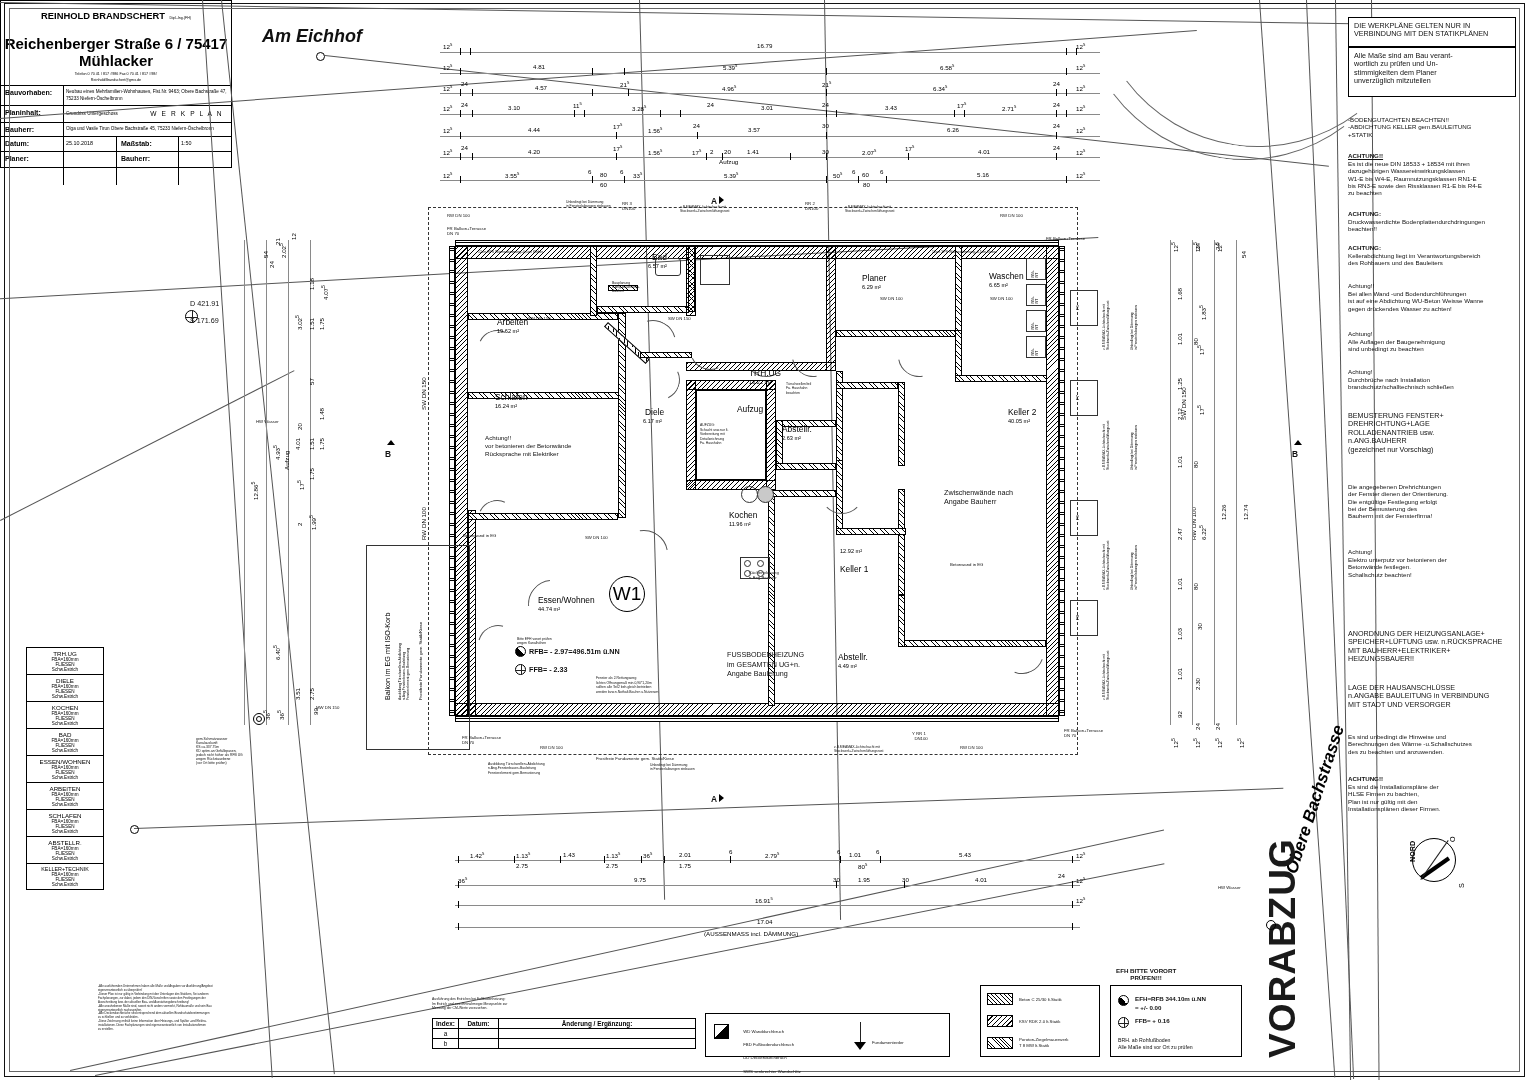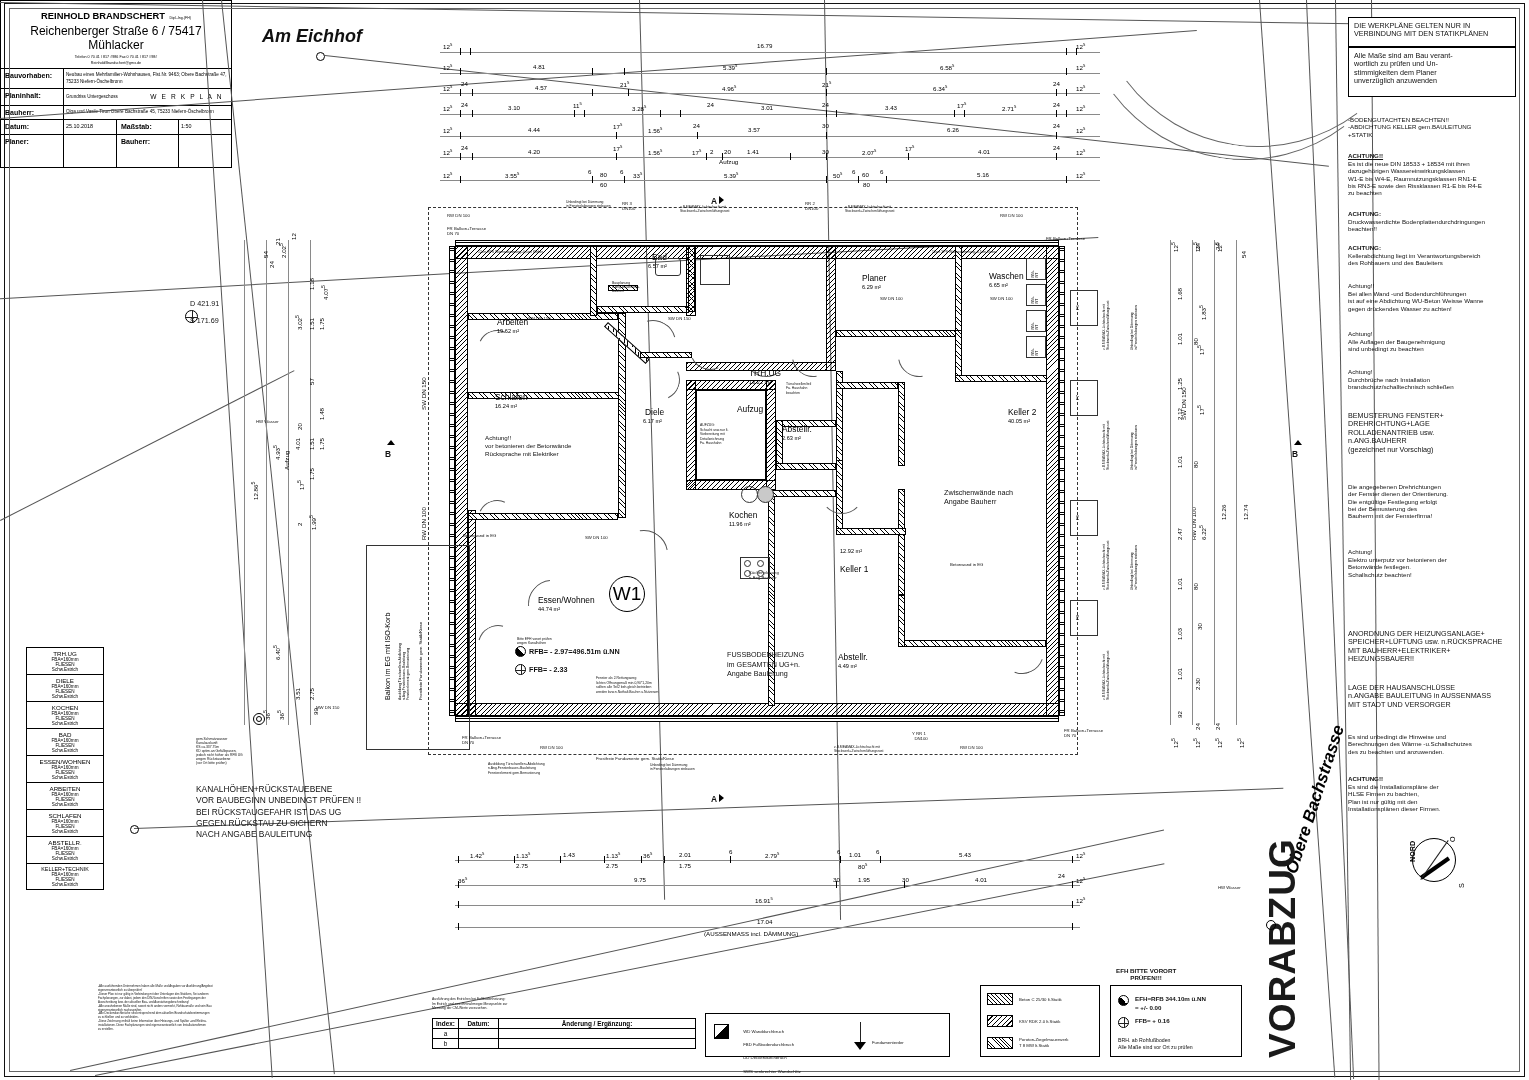--- a/index.html
+++ b/index.html
@@ -156,21 +156,21 @@
 
   <div>
     <div class="notebox abs" style="left:1348px; top:17px; width:168px; height:30px;">
       <div class="txt t8" style="left:5px; top:4px;">DIE WERKPLÄNE GELTEN NUR IN
 VERBINDUNG MIT DEN STATIKPLÄNEN</div>
     </div>
     <div class="notebox abs" style="left:1348px; top:47px; width:168px; height:50px;">
       <div class="txt t8" style="left:5px; top:4px;">Alle Maße sind am Bau verant-
 wortlich zu prüfen und Un-
 stimmigkeiten dem Planer
-unverzüglich anzuwenden</div>
+unverzüglich mitzuteilen</div>
     </div>
 
     <div class="txt t7" style="left:1348px; top:116px;">-BODENGUTACHTEN BEACHTEN!!
 -ABDICHTUNG KELLER gem.BAULEITUNG
 +STATIK</div>
 
     <div class="txt t7 b u" style="left:1348px; top:152px;">ACHTUNG!!</div>
     <div class="txt t7" style="left:1348px; top:160px;">Es ist die neue DIN 18533 + 18534 mit ihren
 dazugehörigen Wassereinwirkungsklassen
 W1-E bis W4-E, Raumnutzungsklassen RN1-E
@@ -214,21 +214,21 @@
     <div class="txt t7" style="left:1348px; top:556px;">Elektro unterputz vor betonieren der
 Betonwände festlegen.
 Schallschutz beachten!</div>
 
     <div class="txt t8" style="left:1348px; top:630px;">ANORDNUNG DER HEIZUNGSANLAGE+
 SPEICHER+LÜFTUNG usw. n.RÜCKSPRACHE
 MIT BAUHERR+ELEKTRIKER+
 HEIZUNGSBAUER!!</div>
 
     <div class="txt t8" style="left:1348px; top:684px;">LAGE DER HAUSANSCHLÜSSE
-n.ANGABE BAULEITUNG in AUSSENMASS
+n.ANGABE BAULEITUNG in VERBINDUNG
 MIT STADT UND VERSORGER</div>
 
     <div class="txt t7" style="left:1348px; top:733px;">Es sind unbedingt die Hinweise und
 Berechnungen des Wärme -u.Schallschutzes
 des zu beachten und anzuwenden.</div>
 
     <div class="txt t7 b" style="left:1348px; top:775px;">ACHTUNG!!</div>
     <div class="txt t7" style="left:1348px; top:783px;">Es sind die Installationspläne der
 HLSE Firmen zu bachten,
 Plan ist nur gültig mit den
@@ -299,25 +299,20 @@
     </div>
   </div>
 
   <div class="txt t4" style="left:196px; top:737px;">gem.Schmutzwasser
 Kanalauskunft
 KS ca.337.75m
 KD optim.an Gefällepasen,
 jedoch nicht höher als RFB UG
 wegen Rückstauebene
 (vor Ort bitte prüfen)</div>
-  <div class="txt t9" style="left:196px; top:784px; line-height:1.35;">KANALHÖHEN+RÜCKSTAUEBENE
-VOR BAUBEGINN UNBEDINGT PRÜFEN !!
-BEI RÜCKSTAUGEFAHR IST DAS UG
-GEGEN RÜCKSTAU ZU SICHERN
-NACH ANGABE BAULEITUNG</div>
   <div class="txt" style="left:98px; top:985px; font-size:2.9px; line-height:1.35;">-Alle ausführenden Unternehmen haben alle Maße und Angaben vor Ausführung/Angebot
 eigenverantwortlich zu überprüfen!
 -Dieser Plan ist nur gültig in Verbindung mit den Unterlagen des Statikers, Sei anderen
 Fachplanungen, zur dabei, jedem den DIN-Vorschriften sowie den Festlegungen der
 Ausschreibung bzw. der aktuellen Bau- und Ausstattungsbeschreibung!
 -Alle anzuhebenen Maße sind, soweit nicht anders vermerkt, Rohbaumaße und sein Bau
 eigenverantwortlich nachzuprüfen.
 -Alle Deckendurchbrüche sind entsprechend dem aktuellen Brandschutzbestimmungen
 zu schließen und zu verkleiden.
 -Diese Zeichnung enthält keine Information über Heizungs- und Spültor -und Elektro-
@@ -954,21 +949,21 @@
     <div class="vlk" style="left:12.5px;top:31px;height:11px;"></div>
     <div class="txt t7 b" style="left:24px; top:31px;">FFB= + 0.16</div>
     <div class="txt t6" style="left:7px; top:51px; line-height:1.4;">BRH. ab Rohfußboden
 Alle Maße sind vor Ort zu prüfen</div>
   </div>
 
   <div id="titleblock">
     <div class="hdr">
       <div style="font-size:9.4px; font-weight:bold; display:inline;">REINHOLD BRANDSCHERT</div>
       <span style="font-size:3.6px;">Dipl.-Ing.(FH)</span>
-      <div style="font-size:12px; font-weight:normal; margin-top:1px;">Reichenberger Straße 6 / 75417 Mühlacker</div>
+      <div style="font-size:15px; font-weight:bold; margin-top:12px;">Reichenberger Straße 6 / 75417 Mühlacker</div>
       <div style="font-size:3.7px; margin-top:3px;">Telefon 0 70 41 / 817 #986    Fax 0 70 41 / 817 #98#</div>
       <div style="font-size:3.7px; margin-top:2px; margin-bottom:3px;">ReinholdBrandschert@gmx.de</div>
     </div>
     <div class="row">
       <div class="lab">Bauvorhaben:</div>
       <div class="val" style="border-left:1px solid #000;">Neubau eines Mehrfamilien-Wohnhauses, Flst.Nr. 9463;
 Obere Bachstraße 47, 75233 Niefern-Öschelbronn</div>
     </div>
     <div class="row">
       <div class="lab">Planinhalt:</div>

